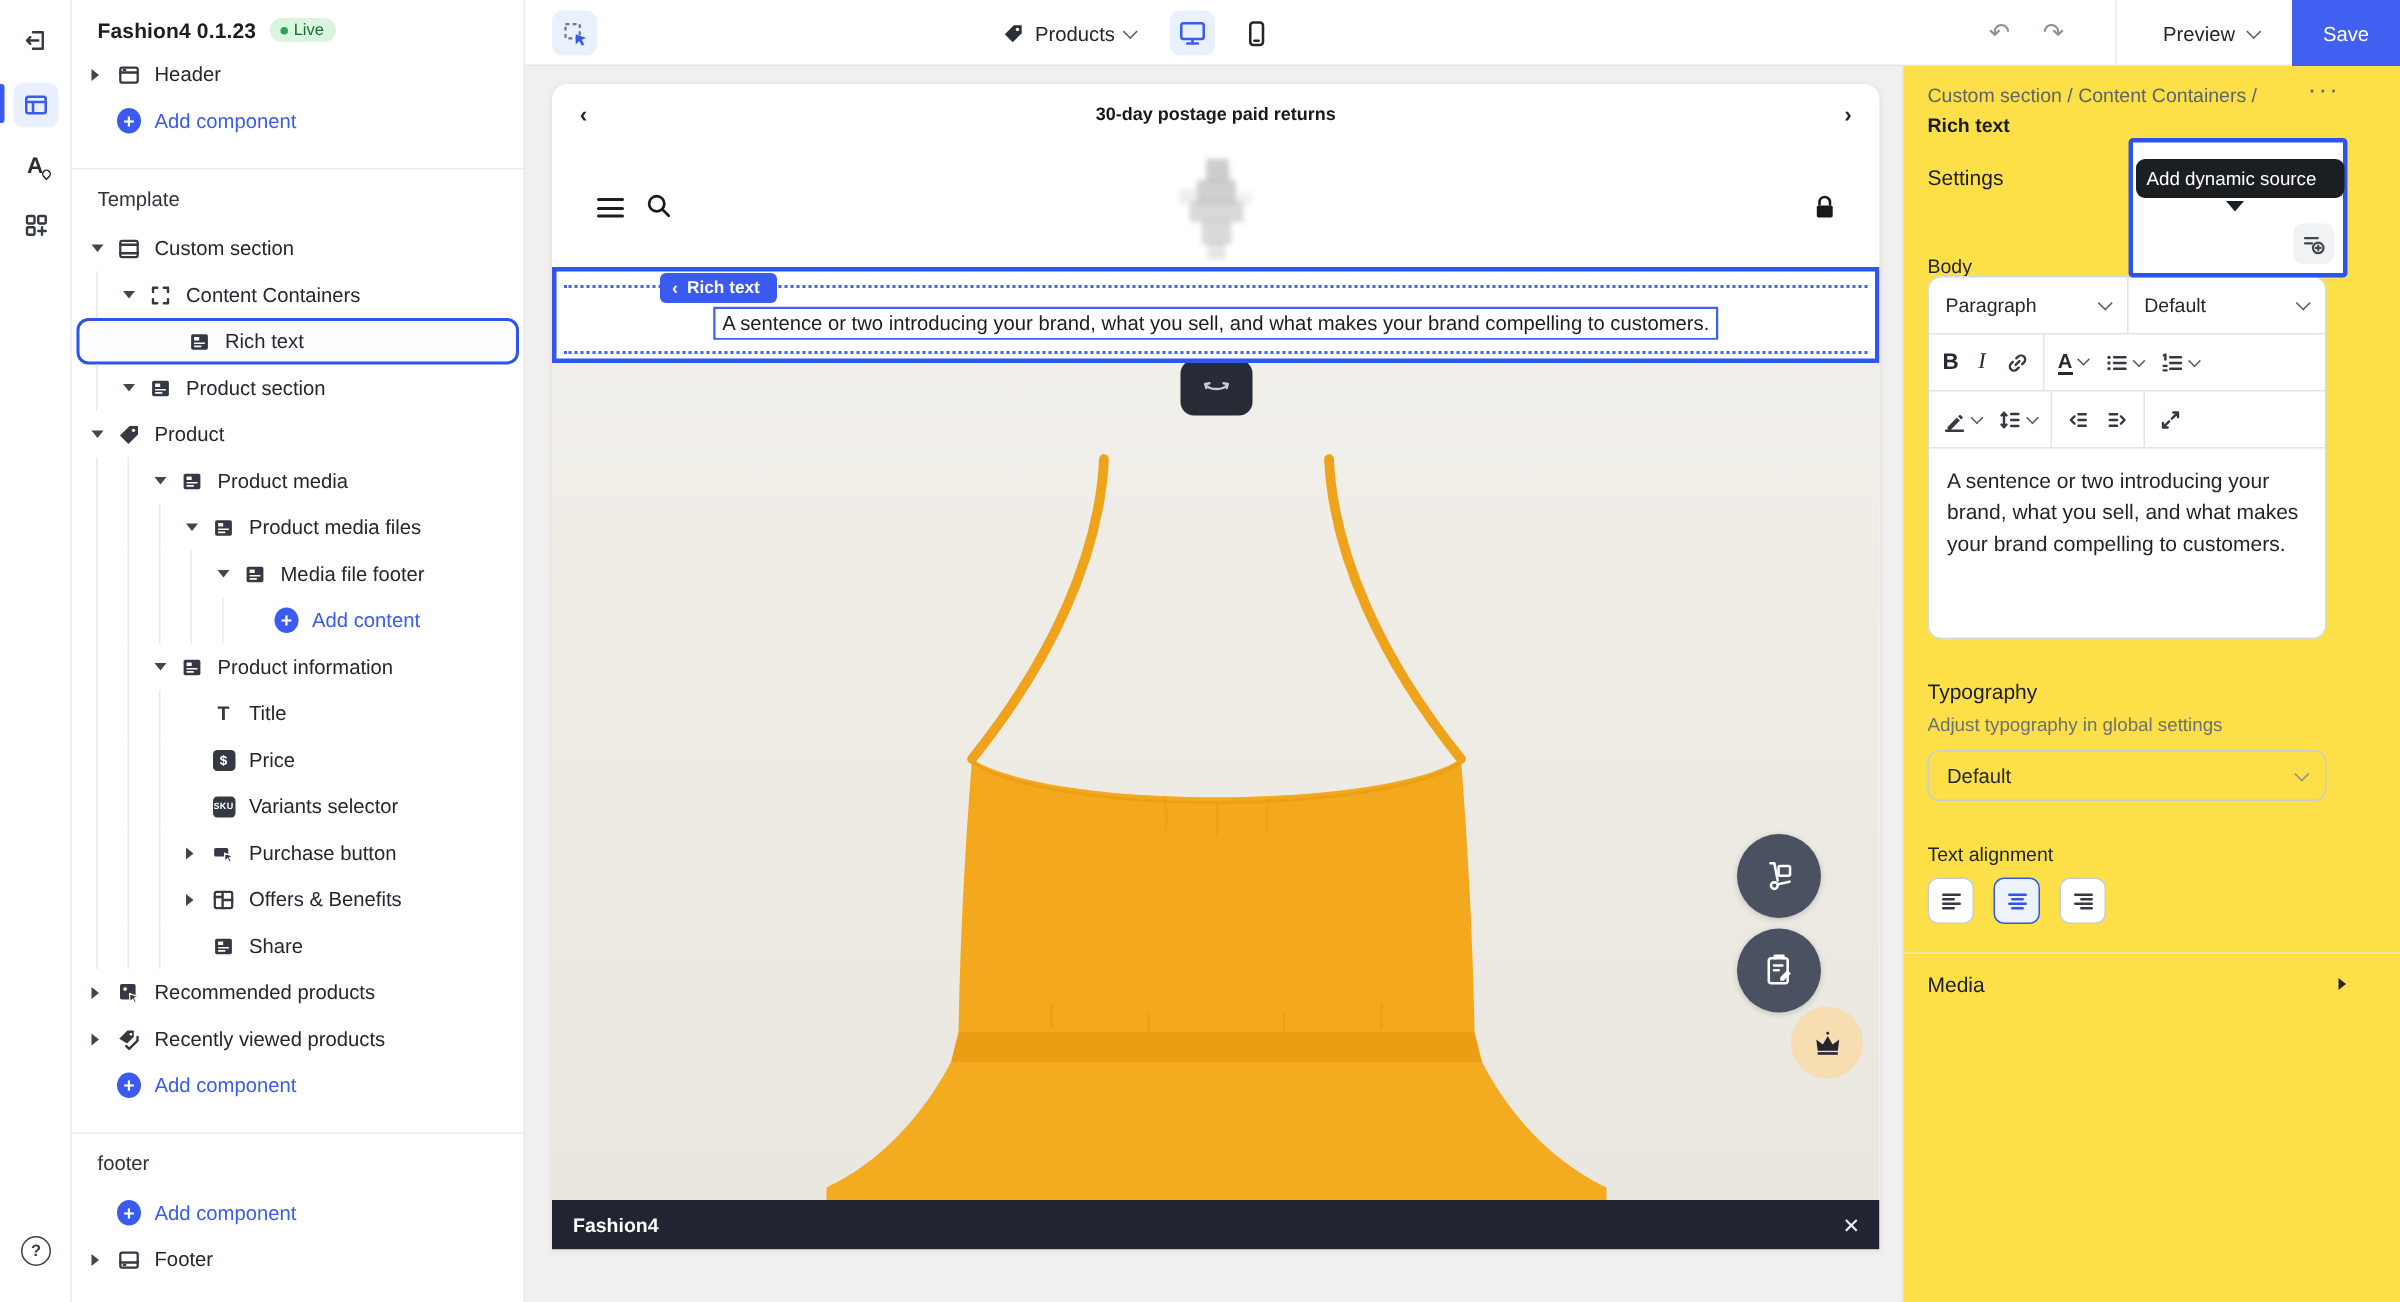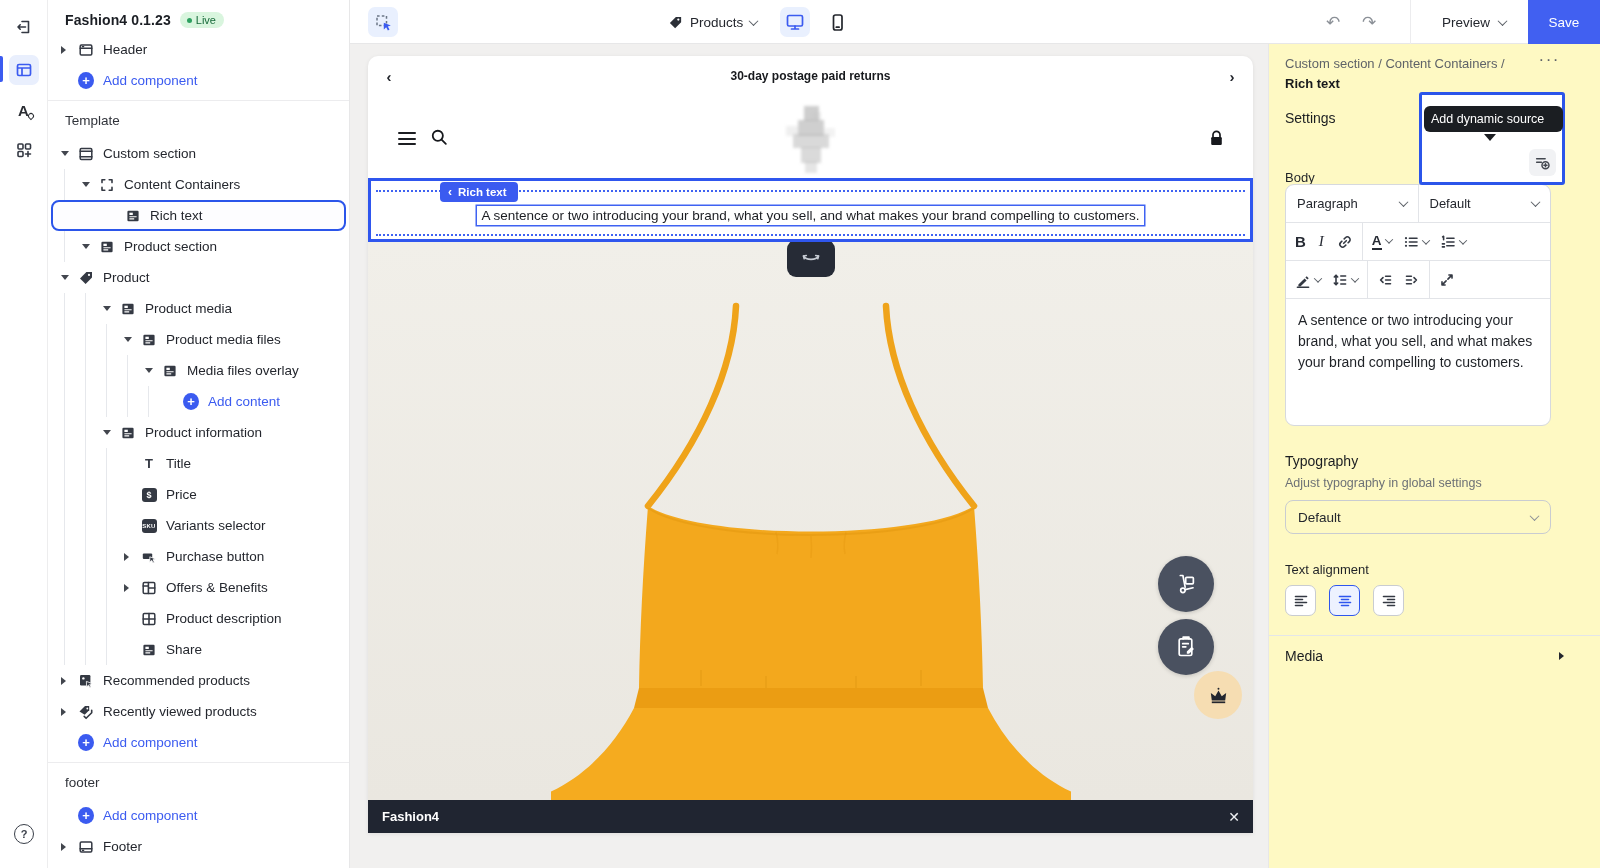--- a/index.html
+++ b/index.html
@@ -30,21 +30,21 @@
   .cd { width:0; height:0; border-left:4px solid transparent; border-right:4px solid transparent; border-top:5px solid #42464e; }
   .cr { width:0; height:0; border-top:4px solid transparent; border-bottom:4px solid transparent; border-left:5px solid #42464e; }
   .ticon-wrap { width:16px; height:16px; margin-right:9px; flex:none; display:flex; align-items:center; justify-content:center; }
   .ticon { font-size:13px; font-weight:700; color:#343943; }
   .ticon.badge { background:#343943; color:#fff; font-size:9px; width:15px; height:14px; border-radius:3px; display:flex; align-items:center; justify-content:center; font-weight:700; }
   .ticon.badge.sku { font-size:6px; letter-spacing:.2px; }
   .trow.selected { border:2.5px solid #2b55ea; border-radius:8px; margin:0 3px; background:#fdfdff; }
   .trow.add { color:#3b5bf0; }
   .plus-ic { width:17px; height:17px; border-radius:50%; background:#3b5bf0; color:#fff; font-size:13px; font-weight:600; display:flex; align-items:center; justify-content:center; line-height:1; padding-bottom:1px; }
   .t-label { height:38px; display:flex; align-items:center; padding-left:17px; font-size:13.5px; color:#30333a; }
-  .t-label.divided { border-top:1px solid #ececee; margin-top:4px; padding-top:2px; }
+  .t-label.divided { border-top:1px solid #ececee; margin-top:16px; padding-top:2px; }
   .so { fill:none; stroke:#343943; stroke-width:1.5; }
   .st { fill:none; stroke:#343943; stroke-width:1.6; stroke-linecap:round; stroke-linejoin:round; }
 
   
   .topbar { position:absolute; left:350px; right:0; top:0; height:44px; background:#fff; border-bottom:1px solid #e7e7e8; z-index:25; }
   .seltool { position:absolute; left:18px; top:7px; width:30px; height:30px; background:#e9f0fe; border-radius:7px; display:flex; align-items:center; justify-content:center; }
   .products { position:absolute; left:318px; top:0; height:44px; display:flex; align-items:center; gap:7px; font-size:13.5px; color:#24272e; }
   .dev-btn { position:absolute; top:7px; width:30px; height:30px; border-radius:7px; display:flex; align-items:center; justify-content:center; }
   .dev-desktop { left:430px; background:#e9f0fe; }
   .dev-phone { left:472px; }
@@ -80,21 +80,21 @@
   .dress { position:absolute; bottom:0; left:50%; margin-left:-260px; }
   .float-btn { position:absolute; width:56px; height:56px; border-radius:50%; background:#4a5160; display:flex; align-items:center; justify-content:center; z-index:7; box-shadow:0 1px 4px rgba(0,0,0,.18); }
   .float-btn.peach { width:48px; height:48px; background:#f6ddb2; box-shadow:none; }
   .f1 { left:790px; top:314px; } .f2 { left:790px; top:377px; } .f3 { left:826px; top:429px; }
   .wt { stroke:#fff; fill:none; stroke-width:1.5; stroke-linecap:round; stroke-linejoin:round; }
   .store-bottom { position:relative; height:33px; background:#202531; display:flex; align-items:center; }
   .store-bottom .nm { color:#fff; font-size:13px; font-weight:700; margin-left:14px; }
   .store-bottom .x { position:absolute; right:13px; color:#eef0f3; font-size:14px; }
 
   
-  .panel { position:absolute; right:0; top:44px; width:332px; bottom:0; background:#fef9c3; border-left:1px solid #e7e7e8;text-decoration:underline; }
+  .panel { position:absolute; right:0; top:44px; width:332px; bottom:0; background:#fde047; border-left:1px solid #e7e7e8;text-decoration:underline; }
   .crumb { position:absolute; left:16px; top:10px; width:245px; font-size:13px; color:#5f6368; line-height:1.55; }
   .crumb b { color:#17191c; }
   .dots { position:absolute; right:40px; top:6px; font-size:17px; letter-spacing:1.5px; color:#5f6368; }
   .settings { position:absolute; left:16px; top:66px; font-size:14px; color:#1a1d21; }
   .hl-box { position:absolute; left:150px; top:48px; width:146px; height:93px; border:3px solid #2b55ea; border-radius:3px; background:#fff; z-index:9; }
   .tooltip { position:absolute; left:2px; right:-1px; top:11px; background:#1b1e22; color:#fff; font-size:12.5px; padding:6px 7px; border-radius:6px; white-space:nowrap; }
   .tt-caret { position:absolute; left:62px; top:39px; width:0; height:0; border-left:6px solid transparent; border-right:6px solid transparent; border-top:7px solid #1b1e22; }
   .ds-btn { position:absolute; right:6px; bottom:6px; width:27px; height:27px; background:#f1f2f4; border-radius:6px; display:flex; align-items:center; justify-content:center; }
   .ds { stroke:#43474f; stroke-width:1.4; fill:none; stroke-linecap:round; }
   .body-label { position:absolute; left:16px; top:108px; font-size:13px; color:#1f2227;margin-top:18px; }
@@ -288,21 +288,21 @@
         <span class="caret-slot">
           <span class="cd"></span>
         </span>
         <span class="ticon-wrap">
           <svg width="16" height="16" viewBox="0 0 16 16">
             <rect x="2.4" y="2.8" width="11.2" height="10.4" rx="1.2" fill="#343943"></rect>
             <rect x="4.4" y="4.7" width="3.4" height="2.3" fill="#fff"></rect>
             <path d="M4.4 8.8h7.2M4.4 10.9h4.8" stroke="#fff" stroke-width="1.1"></path>
           </svg>
         </span>
-        <span>Media files overlay</span>
+        <span>Media file footer</span>
       </div>
       <div class="trow add">
         <span class="guide" style="left:16px"></span>
         <span class="guide" style="left:37px"></span>
         <span class="guide" style="left:58px"></span>
         <span class="guide" style="left:79px"></span>
         <span class="guide" style="left:100px"></span>
         <span style="width:115px;flex:none"></span>
         <span class="caret-slot"></span>
         <span class="ticon-wrap">
@@ -383,34 +383,20 @@
         <span class="caret-slot">
           <span class="cr"></span>
         </span>
         <span class="ticon-wrap">
           <svg width="16" height="16" viewBox="0 0 16 16">
             <rect x="2.2" y="2.6" width="11.6" height="10.8" rx="1.2" class="so"></rect>
             <path class="st" d="M7.4 2.6v10.8M7.4 8h6.4M2.2 6h5.2"></path>
           </svg>
         </span>
         <span>Offers &amp; Benefits</span>
-      </div>
-      <div class="trow">
-        <span class="guide" style="left:16px"></span>
-        <span class="guide" style="left:37px"></span>
-        <span class="guide" style="left:58px"></span>
-        <span style="width:73px;flex:none"></span>
-        <span class="caret-slot"></span>
-        <span class="ticon-wrap">
-          <svg width="16" height="16" viewBox="0 0 16 16">
-            <rect x="2.2" y="2.6" width="11.6" height="10.8" rx="1.2" class="so"></rect>
-            <path class="st" d="M8 2.6v10.8M2.2 8h11.6"></path>
-          </svg>
-        </span>
-        <span>Product description</span>
       </div>
       <div class="trow">
         <span class="guide" style="left:16px"></span>
         <span class="guide" style="left:37px"></span>
         <span class="guide" style="left:58px"></span>
         <span style="width:73px;flex:none"></span>
         <span class="caret-slot"></span>
         <span class="ticon-wrap">
           <svg width="16" height="16" viewBox="0 0 16 16">
             <rect x="2.4" y="2.8" width="11.2" height="10.4" rx="1.2" fill="#343943"></rect>

